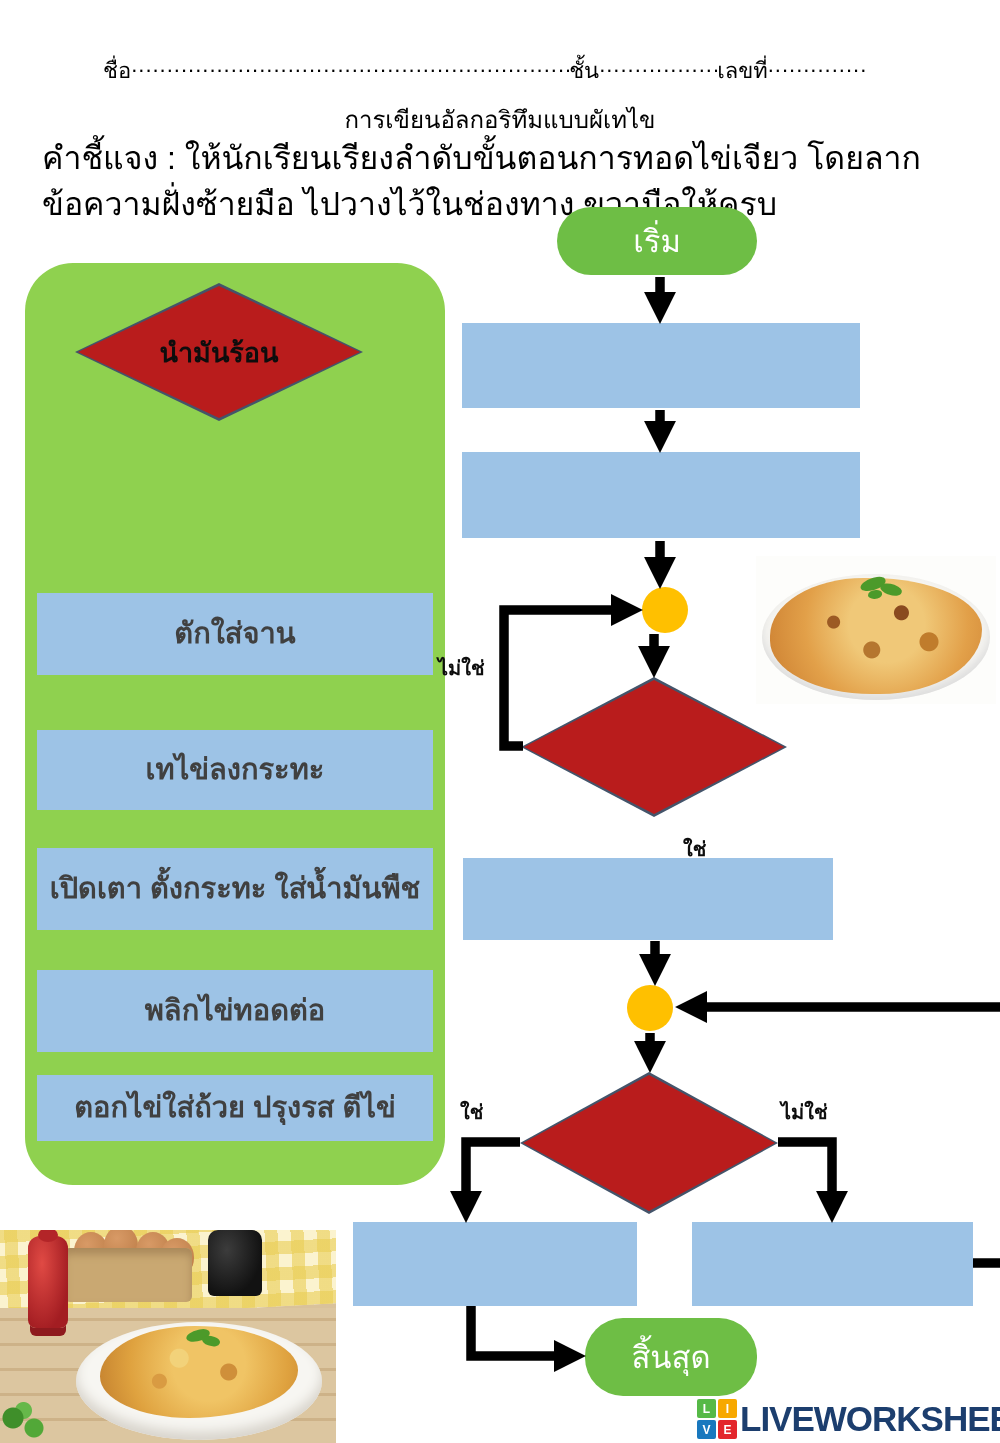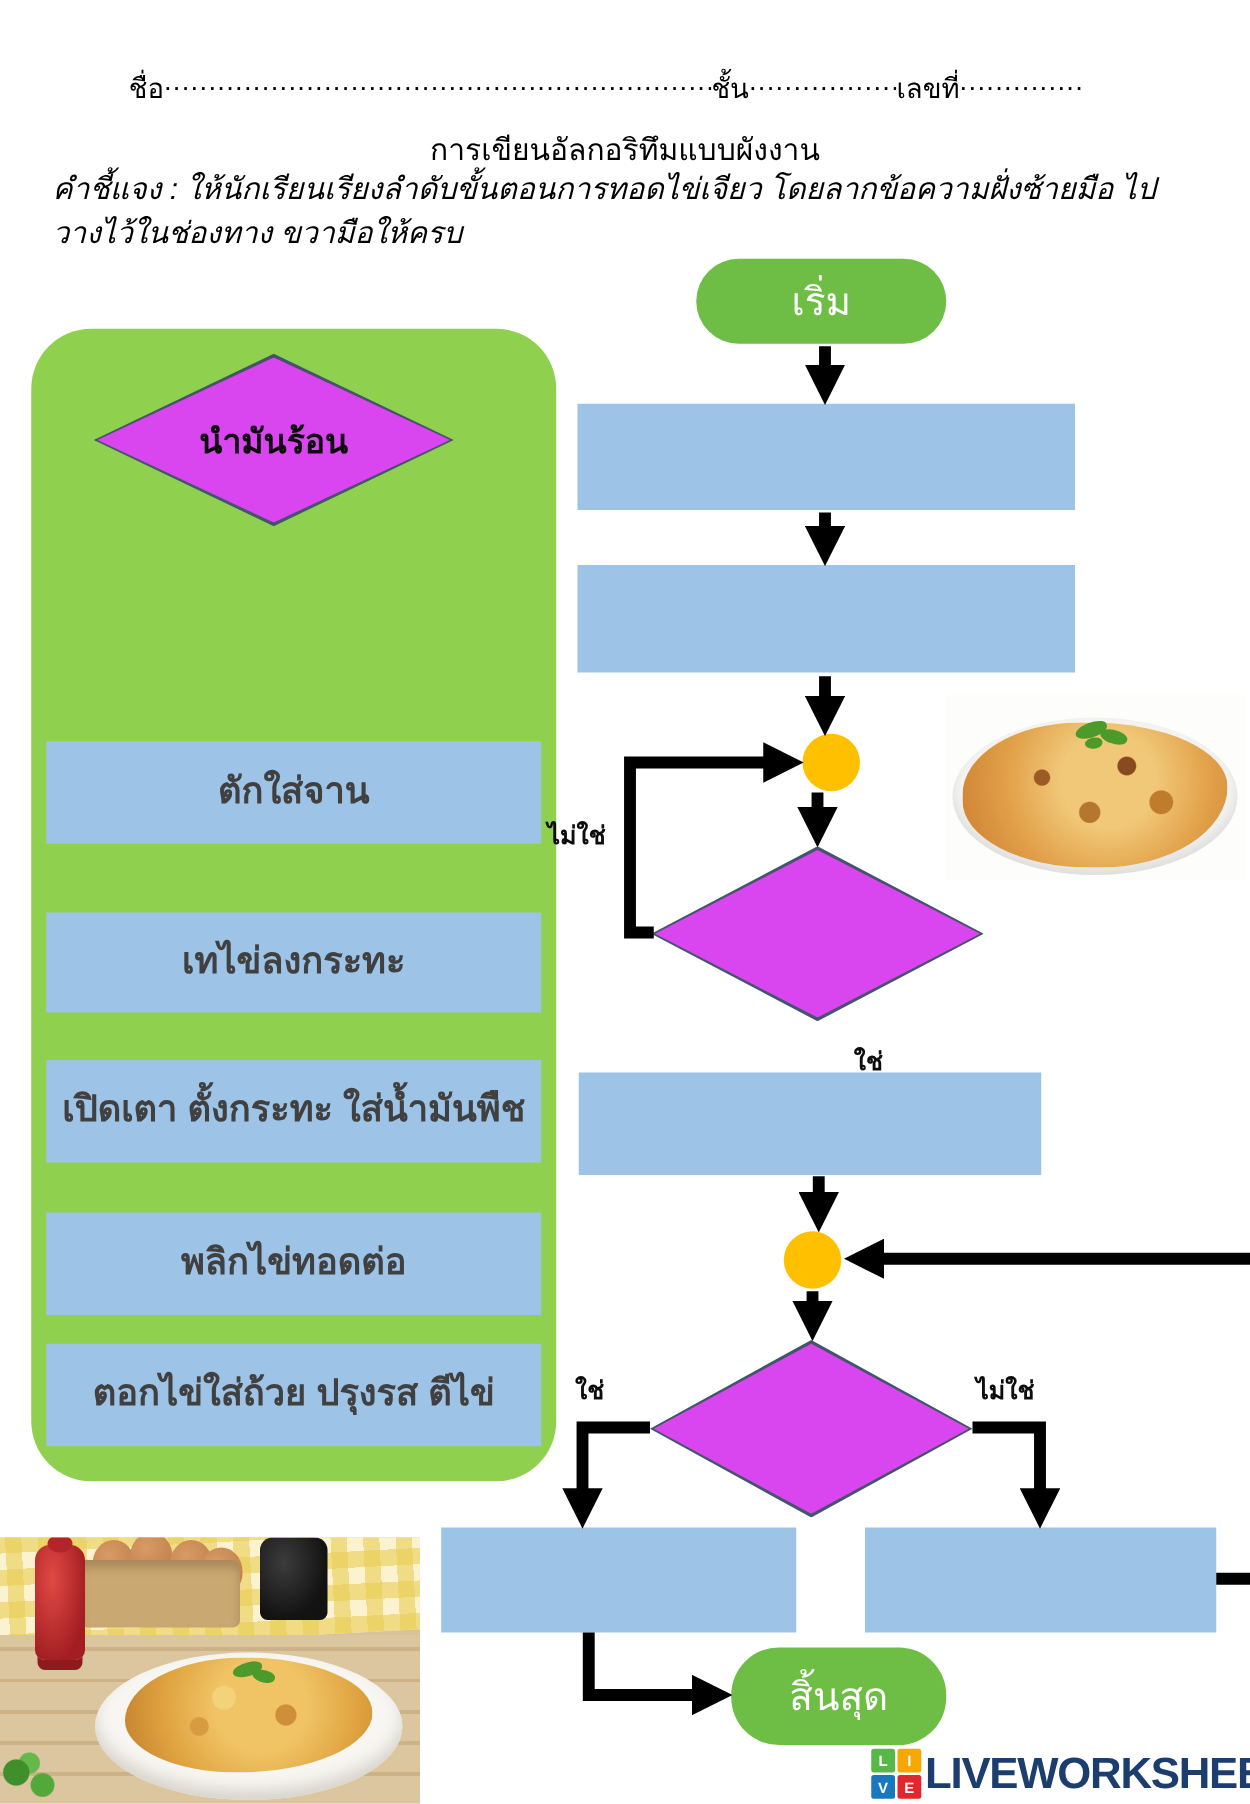--- a/index.html
+++ b/index.html
@@ -6,31 +6,31 @@
   body { background:#ffffff; }
   .page {
     position:relative; width:1000px; height:1443px; background:#ffffff;
     font-family:"Liberation Sans","DejaVu Sans",sans-serif; color:#000; overflow:hidden;
   }
   
   .name-line { position:absolute; left:103px; top:52px; font-size:22px; white-space:nowrap; }
   .dots { display:inline-block; overflow:hidden; vertical-align:baseline; letter-spacing:1px; white-space:nowrap; }
   .dots-name { width:438px; } .dots-class { width:118px; } .dots-number { width:100px; }
   .title { position:absolute; left:0; top:100px; width:100%; text-align:center; font-size:24px; }
-  .instructions { position:absolute; left:42px; top:135px; width:910px; font-size:24px; line-height:1.45;font-style:italic; }
+  .instructions { position:absolute; left:42px; top:135px; width:910px; font-size:32px; line-height:1.45; }
 
   
   .bank { position:absolute; left:25px; top:263px; width:420px; height:922px; background:#8FD14F; border-radius:48px; }
   .bank-rect {
     position:absolute; left:12px; width:396px; background:#9DC3E6;
     display:flex; align-items:center; justify-content:center;
     font-size:29px; font-weight:bold; color:#404040; text-align:center; cursor:grab; line-height:1.1;
   }
   .diamond-outer { position:absolute; clip-path:polygon(50% 0,100% 50%,50% 100%,0 50%); background:#44546A; cursor:grab; }
-  .diamond-inner { position:absolute; inset:3px; clip-path:polygon(50% 0,100% 50%,50% 100%,0 50%); background:#d946ef;
+  .diamond-inner { position:absolute; inset:3px; clip-path:polygon(50% 0,100% 50%,50% 100%,0 50%); background:#b91c1c;
     display:flex; align-items:center; justify-content:center; font-size:27px; font-weight:bold; color:#0d0d0d; }
 
   
   .terminal { position:absolute; background:#6EBE45; color:#fff; display:flex; align-items:center; justify-content:center; font-size:31px; }
   .proc { position:absolute; background:#9DC3E6; }
   .connector { position:absolute; background:#FFC000; border-radius:50%; }
   .flow-label { position:absolute; font-size:20px; font-weight:bold; color:#0d0d0d; white-space:nowrap; }
   .arrows { position:absolute; left:0; top:0; pointer-events:none; }
 
   
@@ -91,32 +91,32 @@
   .lw-text { font-size:35px; font-weight:bold; color:#1C3E6E; letter-spacing:-1px; margin-left:3px; }
 </style>
 </head>
 <body>
 
 <div class="page">
 
   <div class="name-line">
     <span>ชื่อ</span><span class="dots dots-name">...........................................................................................................</span><span>ชั้น</span><span class="dots dots-class">..............................</span><span>เลขที่</span><span class="dots dots-number">.........................</span>
   </div>
-  <div class="title">การเขียนอัลกอริทึมแบบผังงาน</div>
+  <div class="title">การเขียนอัลกอริทึมแบบผัเทไข</div>
   <div class="instructions">คำชี้แจง : ให้นักเรียนเรียงลำดับขั้นตอนการทอดไข่เจียว โดยลากข้อความฝั่งซ้ายมือ ไปวางไว้ในช่องทาง ขวามือให้ครบ</div>
 
   <div class="bank">
     <div class="diamond-outer" style="left:50px;top:20px;width:288px;height:138px;">
       <div class="diamond-inner">นำมันร้อน</div>
     </div>
     <div class="bank-rect" style="top:330px;height:82px;">ตักใส่จาน</div>
     <div class="bank-rect" style="top:585px;height:82px;">เปิดเตา ตั้งกระทะ ใส่น้ำมันพืช</div>
     <div class="bank-rect" style="top:467px;height:80px;">เทไข่ลงกระทะ</div>
     <div class="bank-rect" style="top:707px;height:82px;">พลิกไข่ทอดต่อ</div>
-    <div class="bank-rect" style="top:812px;height:82px;">ตอกไข่ใส่ถ้วย ปรุงรส ตีไข่</div>
+    <div class="bank-rect" style="top:812px;height:66px;">ตอกไข่ใส่ถ้วย ปรุงรส ตีไข่</div>
   </div>
 
   <div class="terminal" style="left:557px;top:207px;width:200px;height:68px;border-radius:34px;justify-content:center;">
     <span>เริ่ม</span>
   </div>
   <div class="proc" style="left:462px;top:323px;width:398px;height:85px;"></div>
   <div class="proc" style="left:462px;top:452px;width:398px;height:86px;"></div>
   <div class="connector" style="left:642px;top:587px;width:46px;height:46px;"></div>
 
   <div class="diamond-outer" style="left:521px;top:677px;width:266px;height:140px;cursor:default;">

